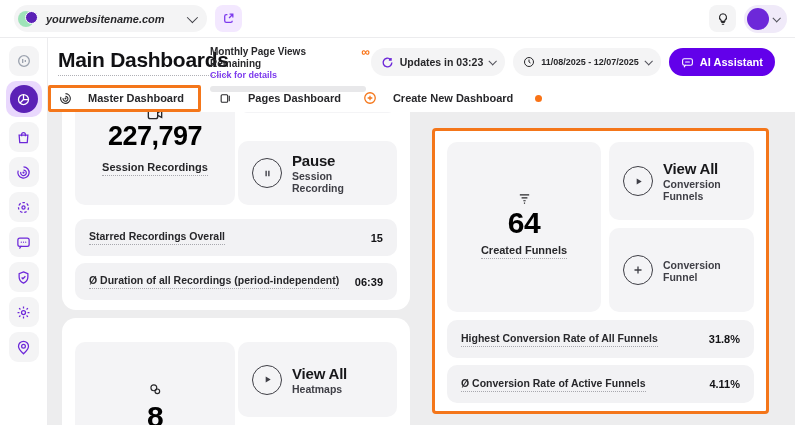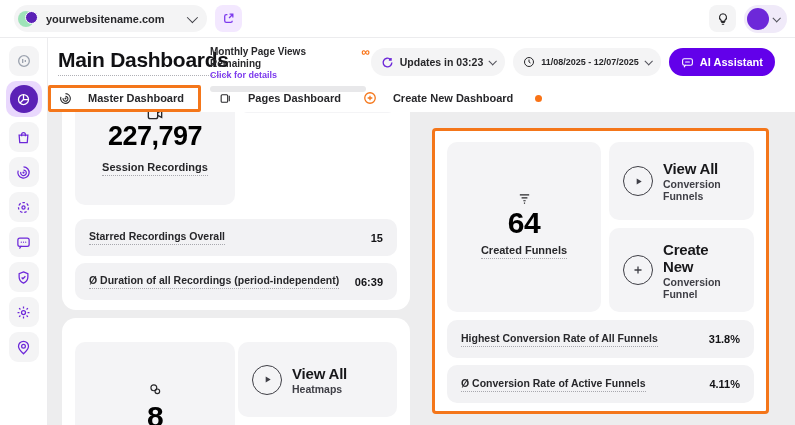--- a/index.html
+++ b/index.html
@@ -5,21 +5,21 @@
   * { margin:0; padding:0; box-sizing:border-box; }
   html,body { width:795px; height:425px; overflow:hidden; font-family:"Liberation Sans", sans-serif; background:#fff; color:#1b1b20; }
   .app { position:relative; width:795px; height:425px; }
 
   
   .topbar { position:absolute; left:0; top:0; width:795px; height:38px; background:#fff; border-bottom:1px solid #ececee; display:flex; align-items:center; padding:0 8px 0 14px; z-index:30; }
   .site-pill { display:flex; align-items:center; gap:8px; background:#f4f4f5; border-radius:16px; height:27px; padding:0 12px 0 4px; cursor:pointer; }
   .site-logo { width:20px; height:20px; position:relative; }
   .site-logo .g { position:absolute; left:0; top:2px; width:16px; height:16px; border-radius:50%; background:#9fe3b9; }
   .site-logo .p { position:absolute; left:7px; top:2px; width:13px; height:13px; border-radius:50%; background:#5b21b6; border:1px solid #fff; }
-  .site-name { font-size:11px; font-weight:bold; color:#27272a; }
+  .site-name { font-size:11px; font-weight:bold; color:#27272a;font-style:italic; }
   .chev { width:8px; height:8px; border-right:1.6px solid #3f3f46; border-bottom:1.6px solid #3f3f46; transform:rotate(45deg) translateY(-2px); margin-left:14px; }
   .ext-btn { margin-left:8px; width:27px; height:27px; border-radius:8px; background:#f3e8ff; display:flex; align-items:center; justify-content:center; cursor:pointer; }
   .top-right { margin-left:auto; display:flex; align-items:center; gap:8px; }
   .bulb-btn { width:27px; height:27px; border-radius:8px; background:#f4f4f5; display:flex; align-items:center; justify-content:center; cursor:pointer; }
   .avatar-pill { display:flex; align-items:center; gap:4px; background:#f0eaf9; border-radius:14px; height:28px; padding:0 8px 0 3px; cursor:pointer; }
   .avatar-circle { width:22px; height:22px; border-radius:50%; background:#6d28d9; }
   .chev-sm { width:6px; height:6px; border-right:1.4px solid #52525b; border-bottom:1.4px solid #52525b; transform:rotate(45deg) translateY(-1px); }
 
   
   .sidebar { position:absolute; left:0; top:38px; width:48px; height:387px; background:#fff; border-right:1px solid #ececee; display:flex; flex-direction:column; align-items:center; padding-top:8px; gap:5px; z-index:20; }
@@ -239,20 +239,31 @@
         </svg>
         <div class="big-num" style="position:absolute; top:26px; font-size:27px;">227,797</div>
         <div class="stat-label" style="position:absolute; top:66px;">Session Recordings</div>
       </div>
 
       <div class="card unseen-row" style="left:176px; top:-25px; width:159px; height:56px; align-items:flex-end; padding-bottom:9px;">
         
         
       </div>
 
+      <div class="card action-card" style="left:176px; top:59px; width:159px; height:64px;">
+        <span class="circle-ic">
+          <svg width="11" height="11" viewBox="0 0 24 24" fill="none" stroke="currentColor" stroke-width="3">
+              <path d="M9 6v12M15 6v12"></path>
+            </svg>
+        </span>
+        <span>
+          <div class="action-title">Pause</div>
+          <div class="action-sub">Session Recording</div>
+        </span>
+      </div>
 
       <div class="metric-row" style="left:13px; top:137px; width:322px; height:37px;">
         <span class="metric-label">Starred Recordings Overall</span>
         <span class="metric-value">15</span>
       </div>
       <div class="metric-row" style="left:13px; top:181px; width:322px; height:37px;">
         <span class="metric-label">Ø Duration of all Recordings (period-independent)</span>
         <span class="metric-value">06:39</span>
       </div>
     </div>
@@ -299,21 +310,20 @@
         </span>
       </div>
 
       <div class="card action-card" style="left:174px; top:97px; width:145px; height:84px;">
         <span class="circle-ic">
           <svg width="12" height="12" viewBox="0 0 24 24" fill="none" stroke="currentColor" stroke-width="2.6">
               <path d="M12 5v14M5 12h14"></path>
             </svg>
         </span>
         <span>
-          <div class="action-title">Create New</div>
           <div class="action-sub">Conversion Funnel</div>
         </span>
       </div>
 
       <div class="metric-row" style="left:12px; top:189px; width:307px; height:38px;">
         <span class="metric-label">Highest Conversion Rate of All Funnels</span>
         <span class="metric-value">31.8%</span>
       </div>
       <div class="metric-row" style="left:12px; top:234px; width:307px; height:38px;">
         <span class="metric-label">Ø Conversion Rate of Active Funnels</span>

